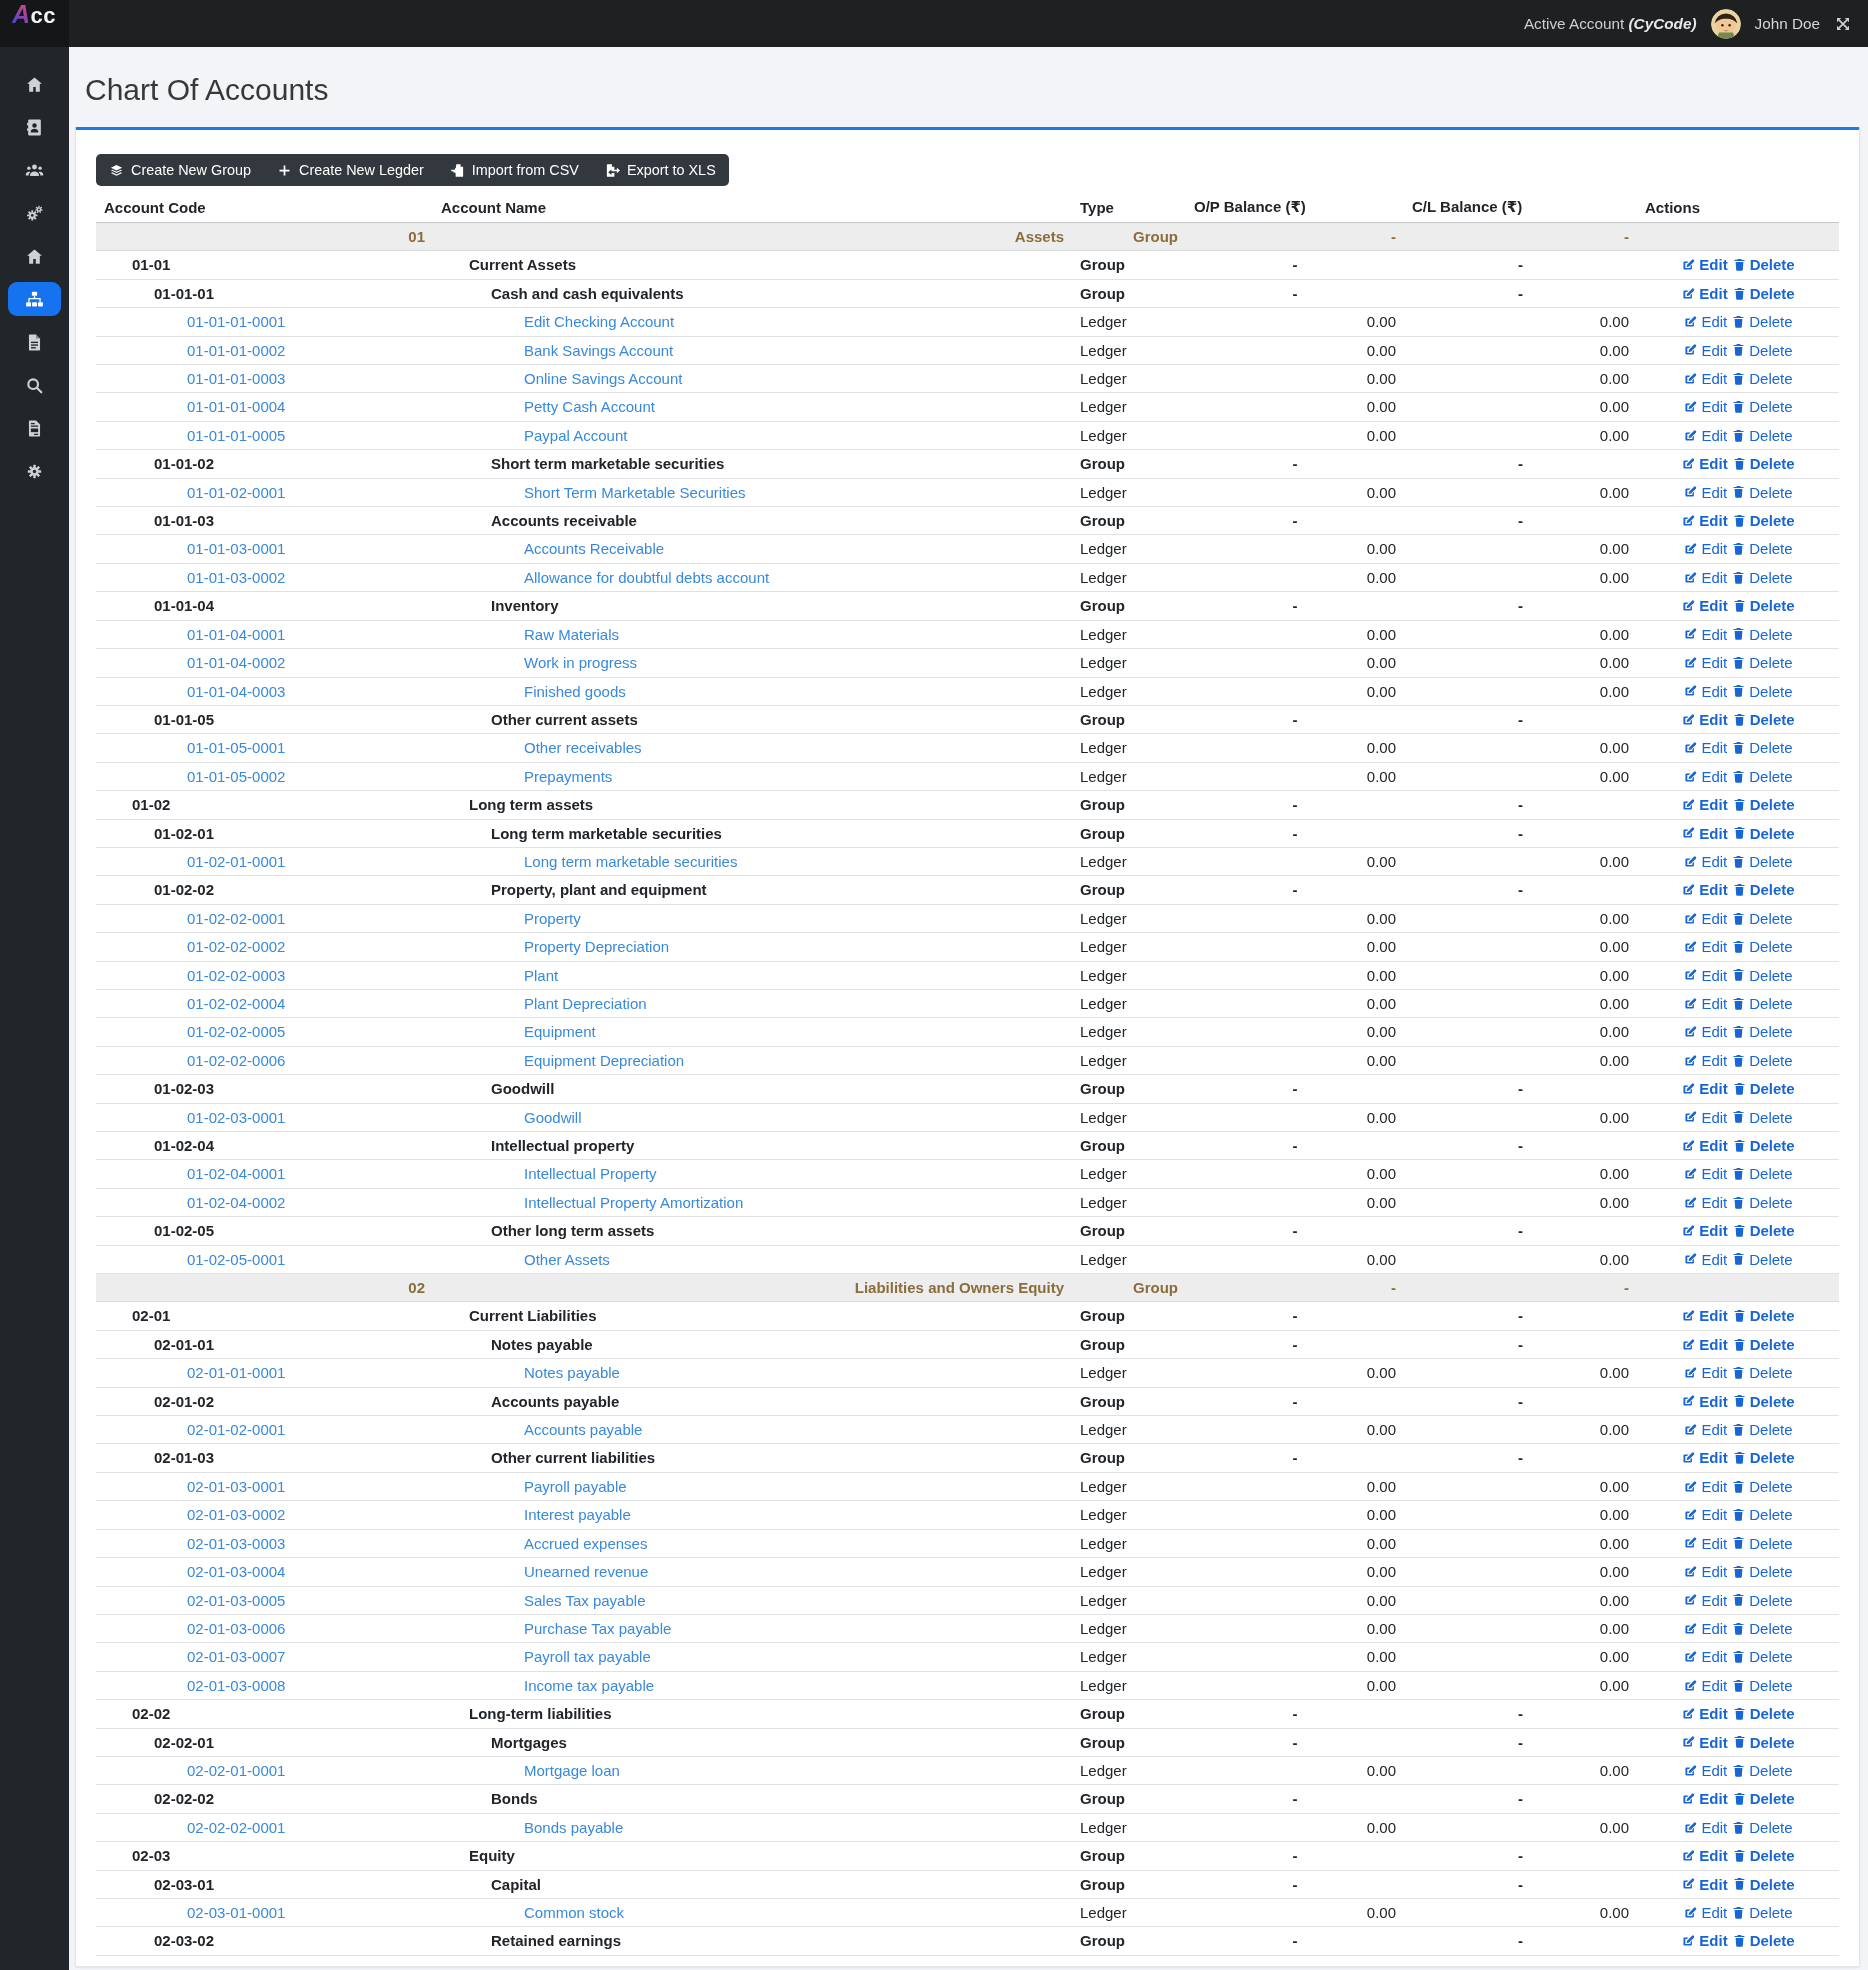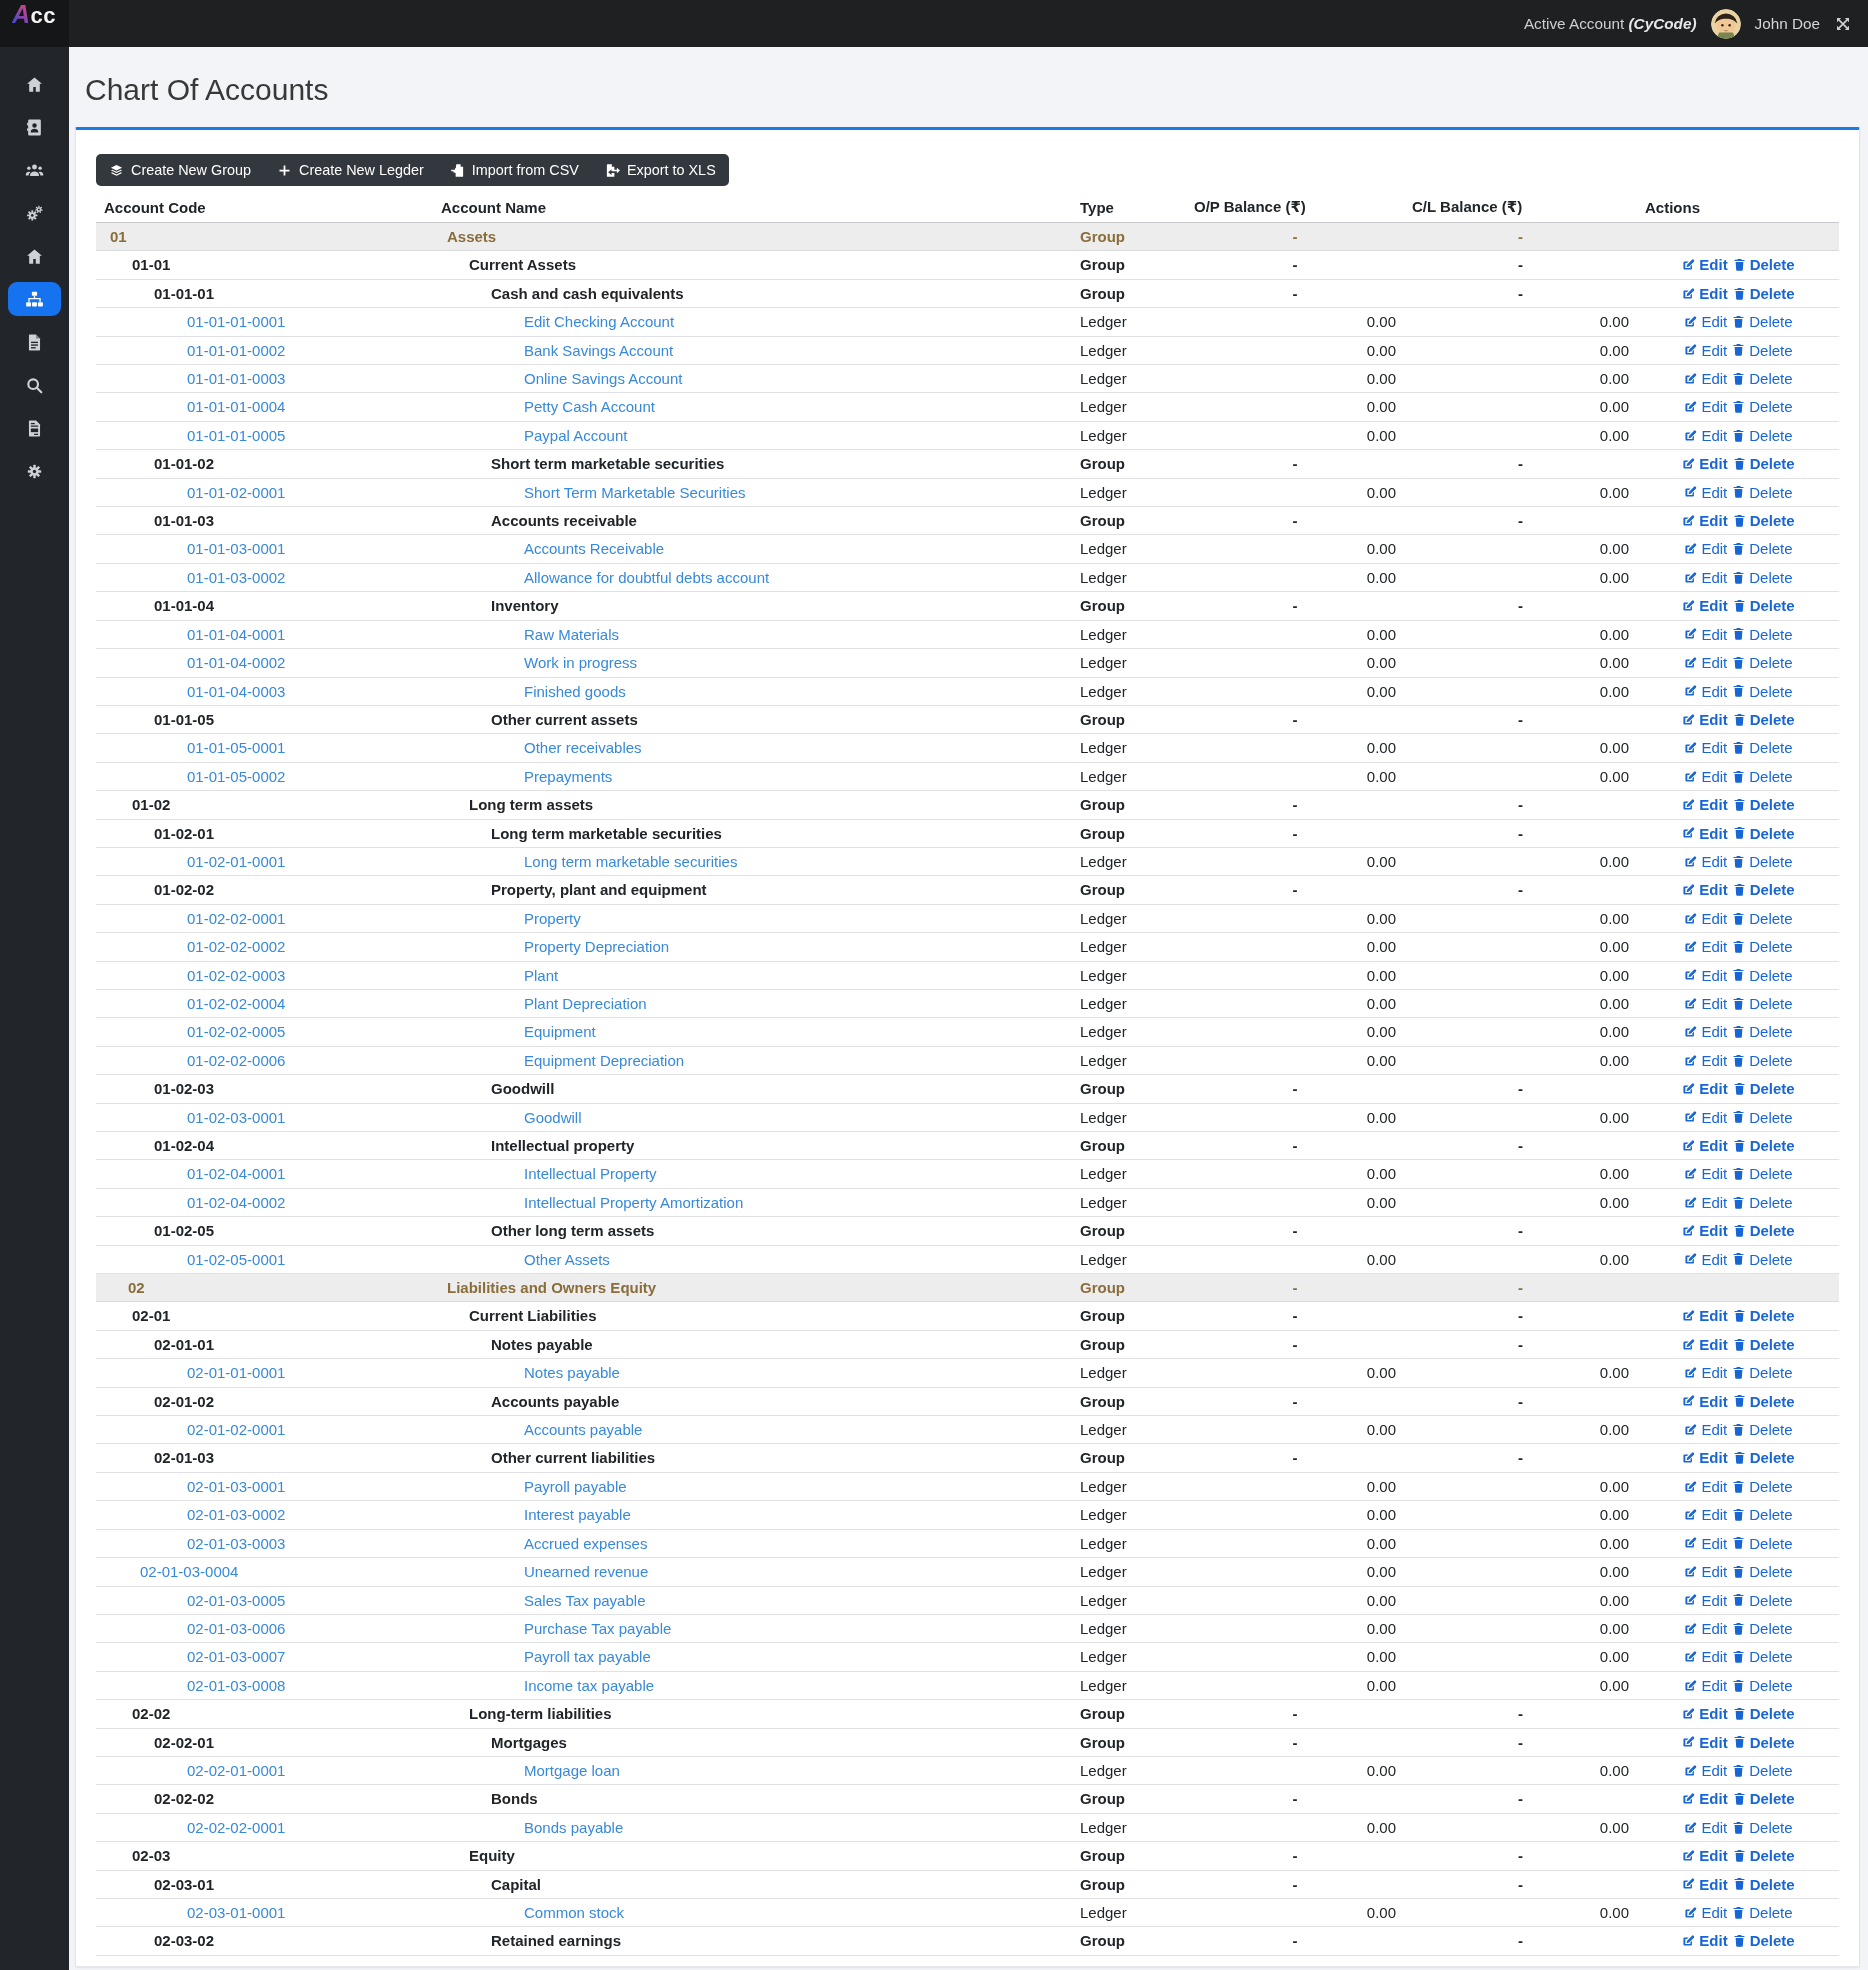--- a/index.html
+++ b/index.html
@@ -54,21 +54,21 @@
 
   table.accounts{width:100%;border-collapse:collapse;table-layout:fixed;margin-top:5px;
     font-size:15px;}
   table.accounts th{font-weight:bold;color:#212529;text-align:left;padding:7px 8px 6px;
     border-bottom:1px solid #c6c8cb;font-size:15px;}
   th.c-op,th.c-cl{text-align:center;}
   th.c-act{text-align:left;padding-left:6px;}
   table.accounts td{padding:4px 8px;border-bottom:1px solid #dfe1e4;line-height:19.4px;
     overflow:hidden;white-space:nowrap;}
   tr.grp td{font-weight:bold;}
-  tr.top td{background:#ededee;color:var(--brown);border-bottom:1px solid #d8dadc;}
+  tr.top td{background:#ededee;color:var(--brown);border-bottom:1px solid #d8dadc;text-align:right;}
   td.val-num{text-align:right;font-weight:normal;}
   td.val-dash{text-align:center;}
   td.c-type{font-weight:normal;}
   tr.grp td.c-type{font-weight:bold;}
   a.acc-link{color:var(--link);text-decoration:none;font-weight:normal;display:inline-block;}
   td.c-act{text-align:center;font-weight:normal;}
   a.act{color:var(--action);text-decoration:none;margin:0 2px;white-space:nowrap;}
   a.act .icn{font-size:15px;margin-right:3px;}
 
   .footer{display:flex;justify-content:space-between;align-items:center;background:#fbfcfd;
@@ -881,21 +881,21 @@
             <td class="val-num">0.00</td>
             <td class="val-num">0.00</td>
             <td class="c-act"><a href="#" class="act"><svg class="icn" viewBox="0 0 24 24">
                   <path d="M5.5 7H12l-2.4 2.4H6.9v8.2h8.2v-2.7L17.5 12.5v5.9A1.6 1.6 0 0 1 15.9 20H5.5A1.6 1.6 0 0 1 3.9 18.4V8.6A1.6 1.6 0 0 1 5.5 7z"></path>
                   <path d="M20.6 7.4 12.8 15.2l-4 1 1-4 7.8-7.8a1.9 1.9 0 0 1 2.7 0l.3.3a1.9 1.9 0 0 1 0 2.7z"></path>
                 </svg><span>Edit</span></a><a href="#" class="act"><svg class="icn" viewBox="0 0 24 24">
                   <path d="M9.3 3h5.4l.8 1.6h3.7a.9.9 0 1 1 0 1.8H4.8a.9.9 0 1 1 0-1.8h3.7zM5.8 8h12.4l-.9 12.3a1.6 1.6 0 0 1-1.6 1.5H8.3a1.6 1.6 0 0 1-1.6-1.5z"></path>
                 </svg><span>Delete</span></a></td>
           </tr>
           <tr class="ldg">
-            <td><a href="#" class="acc-link" style="margin-left:36px">02-01-03-0004</a></td>
+            <td><a href="#" class="acc-link" style="margin-left:83px">02-01-03-0004</a></td>
             <td><a href="#" class="acc-link" style="margin-left:83px">Unearned revenue</a></td>
             <td class="c-type">Ledger</td>
             <td class="val-num">0.00</td>
             <td class="val-num">0.00</td>
             <td class="c-act"><a href="#" class="act"><svg class="icn" viewBox="0 0 24 24">
                   <path d="M5.5 7H12l-2.4 2.4H6.9v8.2h8.2v-2.7L17.5 12.5v5.9A1.6 1.6 0 0 1 15.9 20H5.5A1.6 1.6 0 0 1 3.9 18.4V8.6A1.6 1.6 0 0 1 5.5 7z"></path>
                   <path d="M20.6 7.4 12.8 15.2l-4 1 1-4 7.8-7.8a1.9 1.9 0 0 1 2.7 0l.3.3a1.9 1.9 0 0 1 0 2.7z"></path>
                 </svg><span>Edit</span></a><a href="#" class="act"><svg class="icn" viewBox="0 0 24 24">
                   <path d="M9.3 3h5.4l.8 1.6h3.7a.9.9 0 1 1 0 1.8H4.8a.9.9 0 1 1 0-1.8h3.7zM5.8 8h12.4l-.9 12.3a1.6 1.6 0 0 1-1.6 1.5H8.3a1.6 1.6 0 0 1-1.6-1.5z"></path>
                 </svg><span>Delete</span></a></td>

